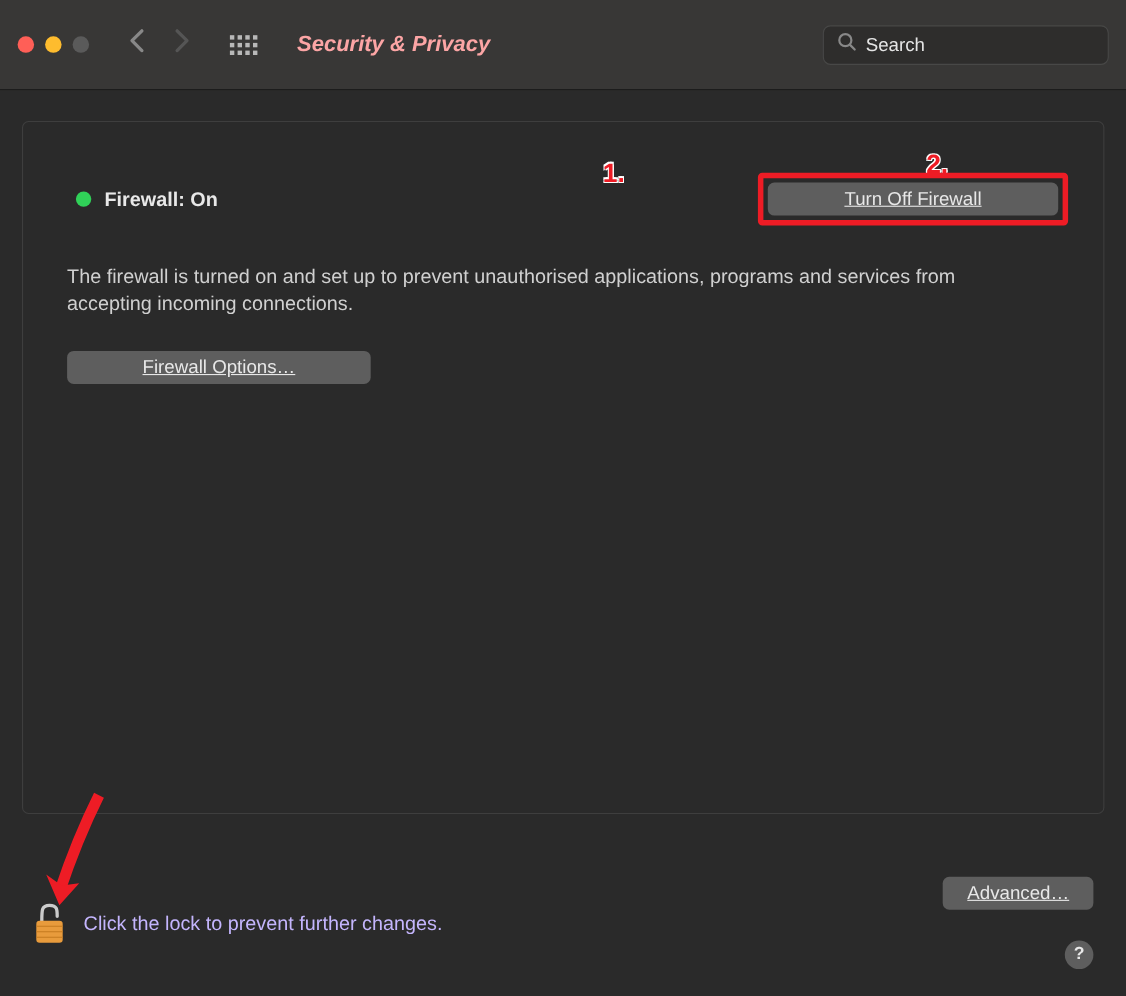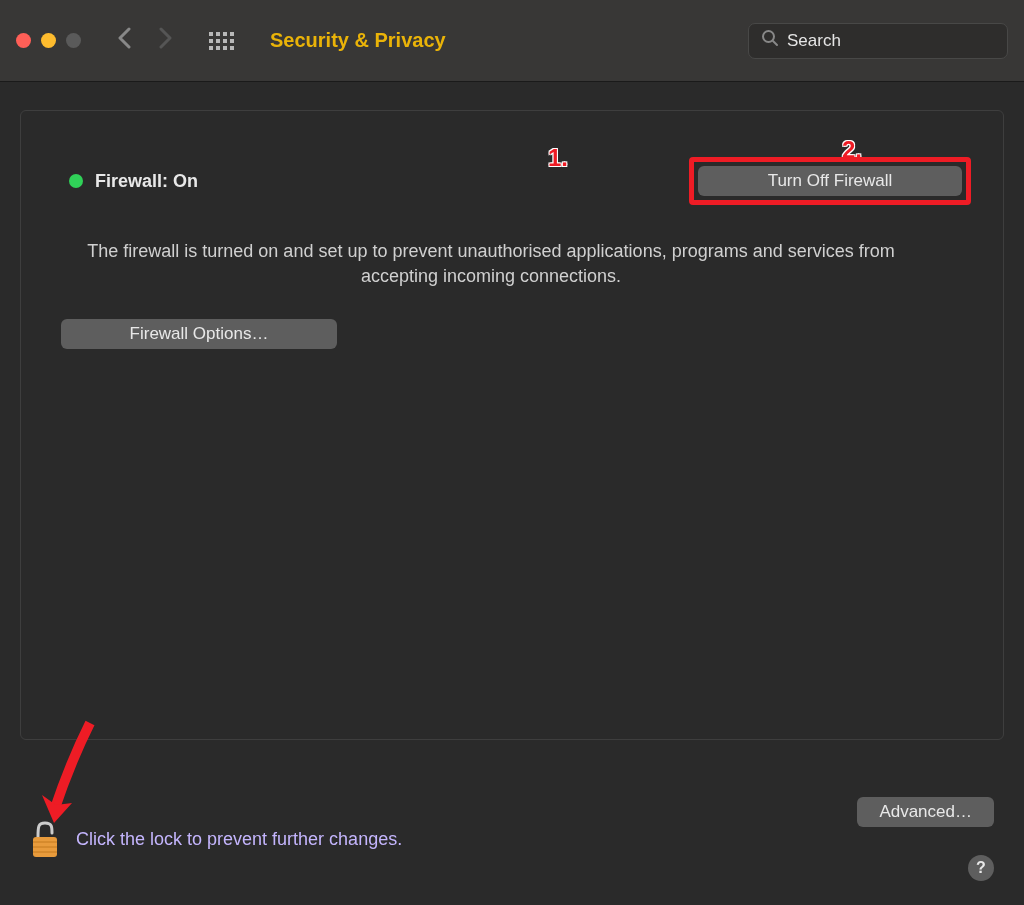--- a/index.html
+++ b/index.html
@@ -59,22 +59,23 @@
       margin-right: 22px;
     }
     .grid-icon span {
       background: #b8b8b8;
       width: 4px;
       height: 4px;
     }
     .window-title {
       font-size: 20px;
       font-weight: 600;
-      color: #eab308;
+      color: #fca5a5;
       flex: 1;
+      font-style: italic;
     }
     .search-box {
       width: 260px;
       height: 36px;
       background: #2e2d2c;
       border: 1px solid #484847;
       border-radius: 7px;
       display: flex;
       align-items: center;
       padding: 0 12px;
@@ -153,37 +154,37 @@
       color: #e8e8e8;
       border: none;
       border-radius: 6px;
       padding: 2px 22px;
       font-size: 17px;
       cursor: pointer;
       height: 30px;
       display: inline-flex;
       align-items: center;
       justify-content: center;
+      text-decoration: underline;
     }
     .turn-off-box {
       border: 5px solid #ee1c25;
       border-radius: 4px;
       padding: 4px;
       margin-right: -8px;
     }
     .turn-off-box .btn {
       width: 264px;
     }
     .description {
       font-size: 18px;
       line-height: 1.4;
       color: #d0d0d0;
       margin-bottom: 30px;
       max-width: 860px;
-      text-align: center;
     }
     .options-row {
       display: flex;
       justify-content: flex-start;
     }
     .options-row .btn {
       width: 276px;
     }
     .footer {
       position: absolute;

